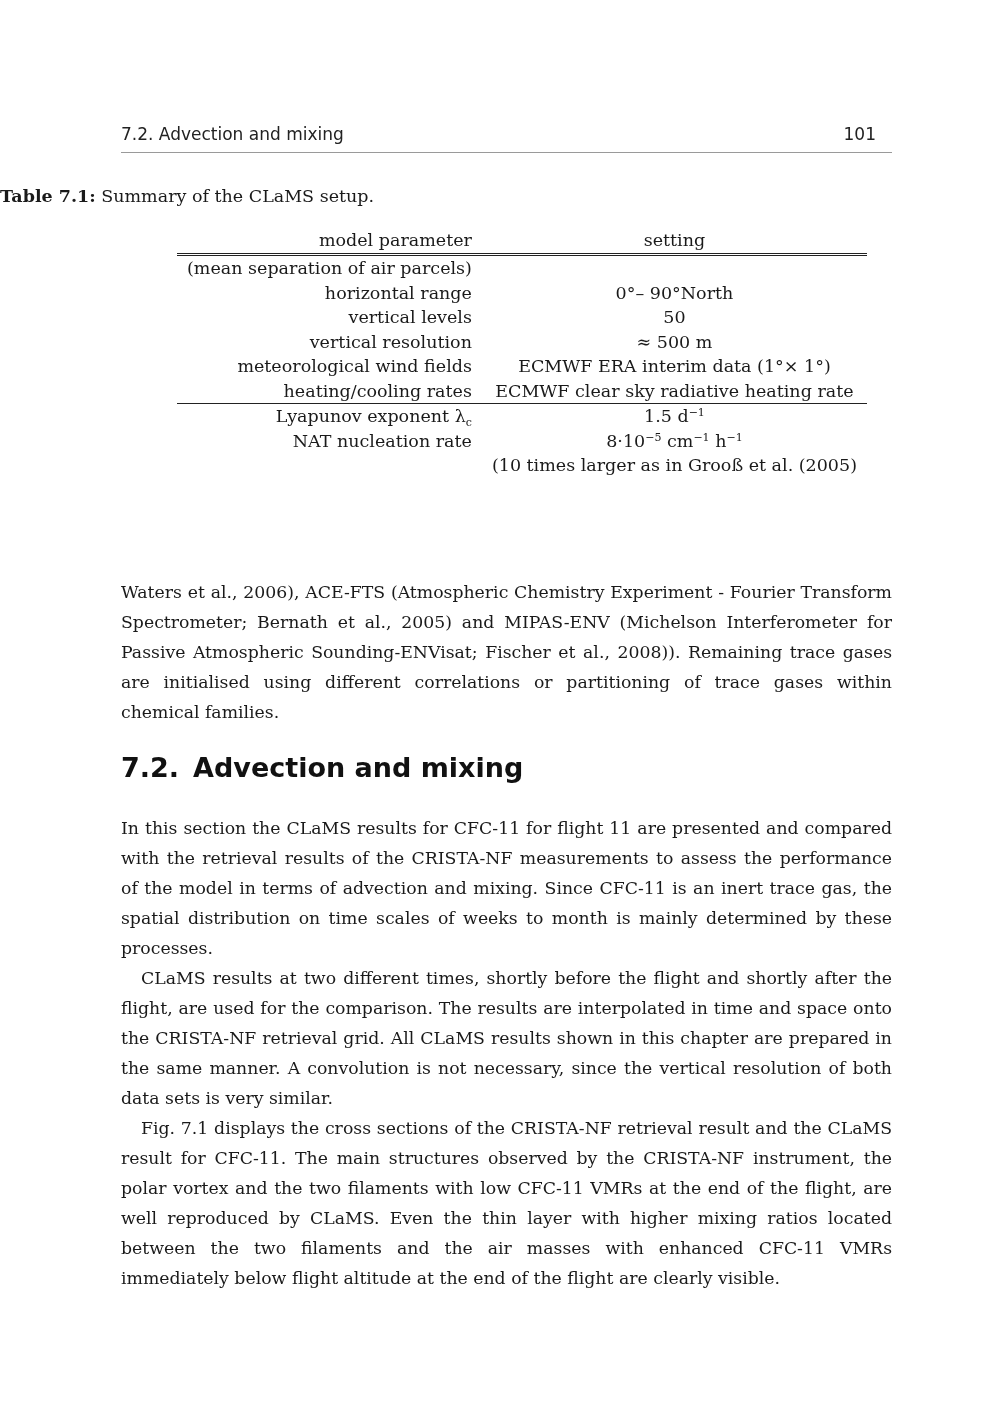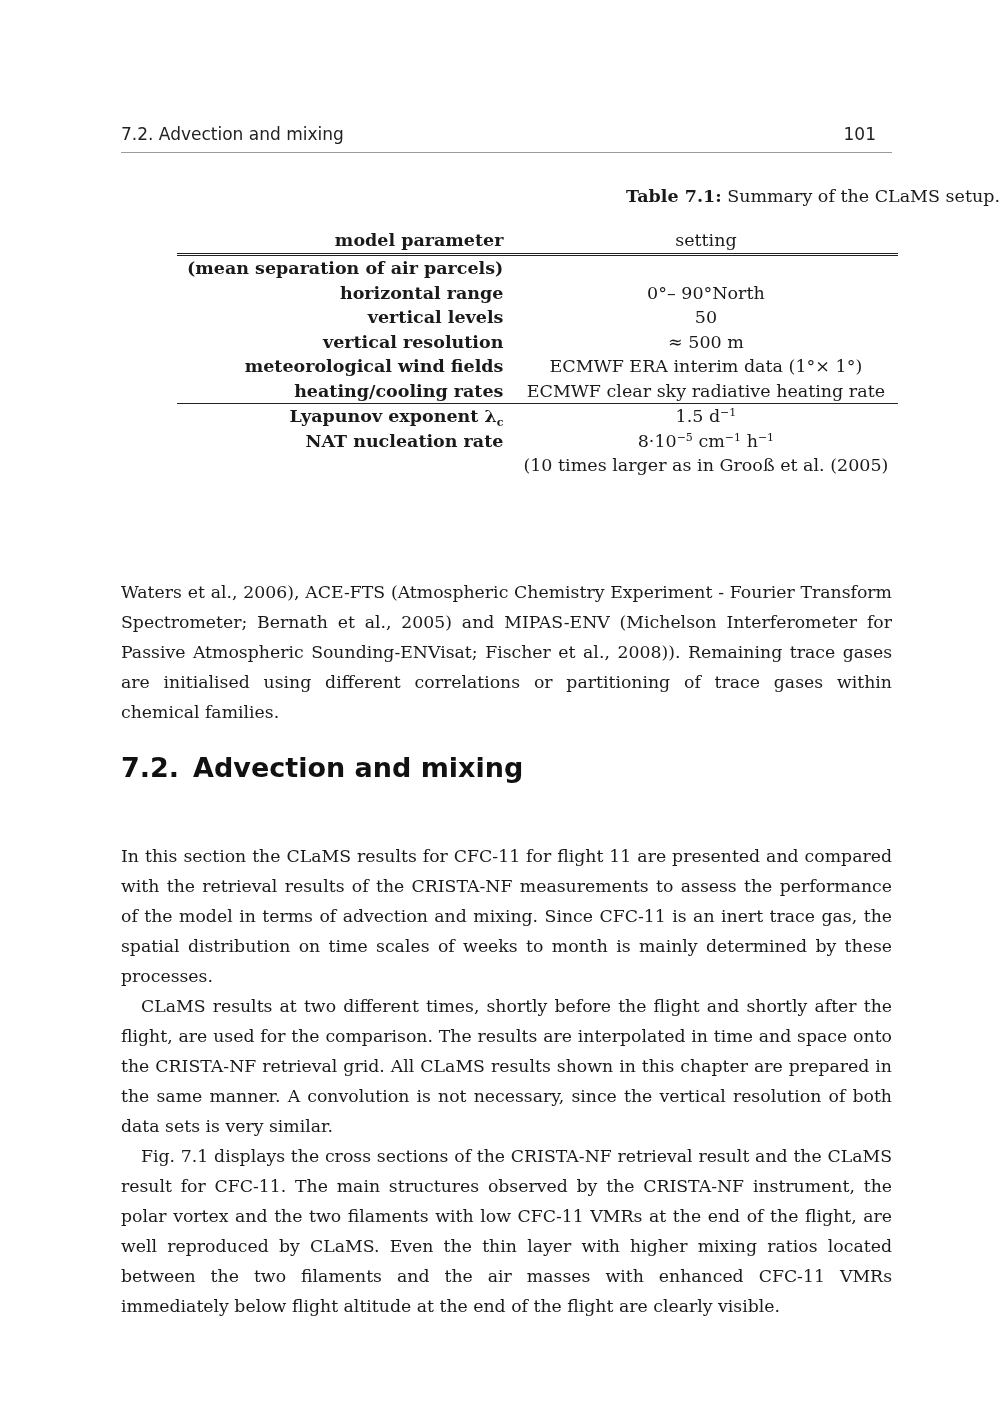--- a/index.html
+++ b/index.html
@@ -8,32 +8,32 @@
 
   .running-head {
     position: absolute; left: 121px; top: 124px; width: 771px; height: 28px;
     font-family: "DejaVu Sans", sans-serif; font-size: 17px; color: #222;
     border-bottom: 1px solid #9a9a9a;
   }
   .running-head .left { position: absolute; left: 0; top: 0; }
   .running-head .right { position: absolute; right: 16px; top: 0; }
 
   .caption {
-    position: absolute; left: 0; width: 1000px; top: 186px; text-align: right;
+    position: absolute; left: 0; width: 1000px; top: 186px; text-align: left;
     font-family: "DejaVu Serif", serif; font-size: 17.5px;
   }
   .caption b { font-weight: bold; }
 
   table.setup {
     position: absolute; left: 177px; top: 226px; width: 659px;
     border-collapse: collapse;
     font-family: "DejaVu Serif", serif; font-size: 17.5px;
   }
   table.setup td, table.setup th { padding: 0 10px; height: 24.5px; line-height: 24px; white-space: nowrap; font-weight: normal; }
-  table.setup td.param, table.setup th.param { text-align: right; width: 280px; font-weight: bold; }
+  table.setup td.param, table.setup th.param { text-align: right; width: 280px; }
   table.setup td.val, table.setup th.val { text-align: center; }
   table.setup thead th { border-bottom: 3px double #222; height: 27px; }
   table.setup tr.group-end td { border-bottom: 1px solid #222; }
   sup { font-size: 11px; vertical-align: 6px; line-height: 0; }
   sub { font-size: 11px; vertical-align: -4px; line-height: 0; }
 
   .body-text {
     position: absolute; left: 121px; width: 771px;
     font-family: "DejaVu Serif", serif; font-size: 17.3px; line-height: 30px;
     text-align: justify;
@@ -111,19 +111,19 @@
   </table>
 
   <div class="body-text" style="top: 577px;">
     <p>Waters et al., 2006), ACE-FTS (Atmospheric Chemistry Experiment - Fourier Transform Spectrometer; Bernath et al., 2005) and MIPAS-ENV (Michelson Interferometer for Passive Atmospheric Sounding-ENVisat; Fischer et al., 2008)). Remaining trace gases are initialised using different correlations or partitioning of trace gases within chemical families.</p>
   </div>
 
   <h2 class="section-heading" style="margin:0;">
     <span class="num">7.2.</span><span>Advection and mixing</span>
   </h2>
 
-  <div class="body-text" style="top: 813px; margin-top: 28px;">
+  <div class="body-text" style="top: 813px;">
     <p>In this section the CLaMS results for CFC-11 for flight 11 are presented and compared with the retrieval results of the CRISTA-NF measurements to assess the performance of the model in terms of advection and mixing. Since CFC-11 is an inert trace gas, the spatial distribution on time scales of weeks to month is mainly determined by these processes.</p>
     <p class="indent">CLaMS results at two different times, shortly before the flight and shortly after the flight, are used for the comparison. The results are interpolated in time and space onto the CRISTA-NF retrieval grid. All CLaMS results shown in this chapter are prepared in the same manner. A convolution is not necessary, since the vertical resolution of both data sets is very similar.</p>
     <p class="indent">Fig. 7.1 displays the cross sections of the CRISTA-NF retrieval result and the CLaMS result for CFC-11.  The main structures observed by the CRISTA-NF instrument, the polar vortex and the two filaments with low CFC-11 VMRs at the end of the flight, are well reproduced by CLaMS. Even the thin layer with higher mixing ratios located between the two filaments and the air masses with enhanced CFC-11 VMRs immediately below flight altitude at the end of the flight are clearly visible.</p>
   </div>
 
 </div>
 
 </body></html>

